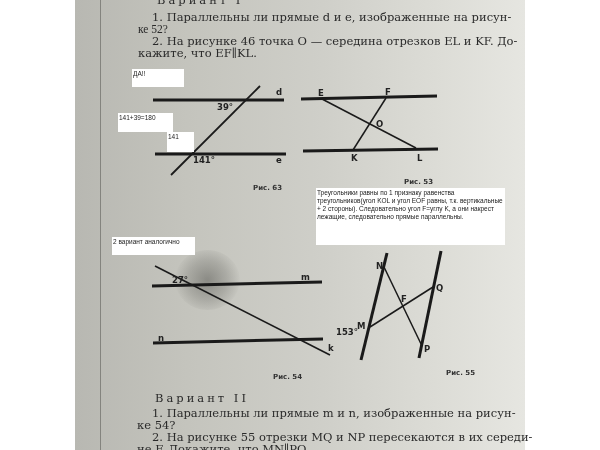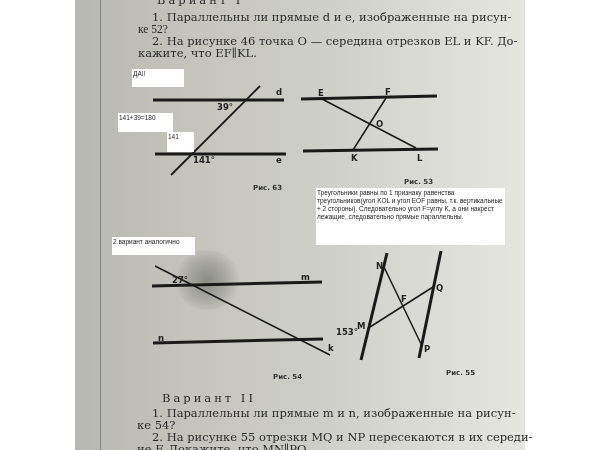--- a/index.html
+++ b/index.html
@@ -79,21 +79,21 @@
 <span class="lbl" style="left:328px; top:343px;">k</span>
 <span class="cap" style="left:225px; top:373px;">Рис. 54</span>
 
 <span class="lbl" style="left:376px; top:261px;">N</span>
 <span class="lbl" style="left:401px; top:294px;">F</span>
 <span class="lbl" style="left:436px; top:283px;">Q</span>
 <span class="lbl" style="left:357px; top:321px;">M</span>
 <span class="lbl" style="left:424px; top:344px;">P</span>
 <span class="cap" style="left:398px; top:369px;">Рис. 55</span>
 
-<div class="txt heading" style="left:155px; top:392px;margin-left:7px;">Вариант II</div>
+<div class="txt heading" style="left:155px; top:392px;">Вариант II</div>
 <div class="txt" style="left:152px; top:407px;">1. Параллельны ли прямые m и n, изображенные на рисун-</div>
 <div class="txt" style="left:137px; top:419px;">ке 54?</div>
 <div class="txt" style="left:152px; top:431px;">2. На рисунке 55 отрезки MQ и NP пересекаются в их середи-</div>
 <div class="txt" style="left:137px; top:443px;">не F. Докажите, что MN∥PQ.</div>
 
 <div class="note" style="left:132px; top:69px; width:52px; height:18px;">ДА!!</div>
 <div class="note" style="left:118px; top:113px; width:55px; height:19px;">141+39=180</div>
 <div class="note" style="left:167px; top:132px; width:27px; height:20px;">141</div>
 <div class="note" style="left:316px; top:188px; width:189px; height:57px; white-space:normal;">Треугольники равны по 1 признаку равенства треугольников(угол KOL и угол EOF равны, т.к. вертикальные + 2 стороны). Следовательно угол F=углу K, а они накрест лежащие, следовательно прямые параллельны.</div>
 <div class="note" style="left:112px; top:237px; width:83px; height:18px;">2 вариант аналогично</div>

